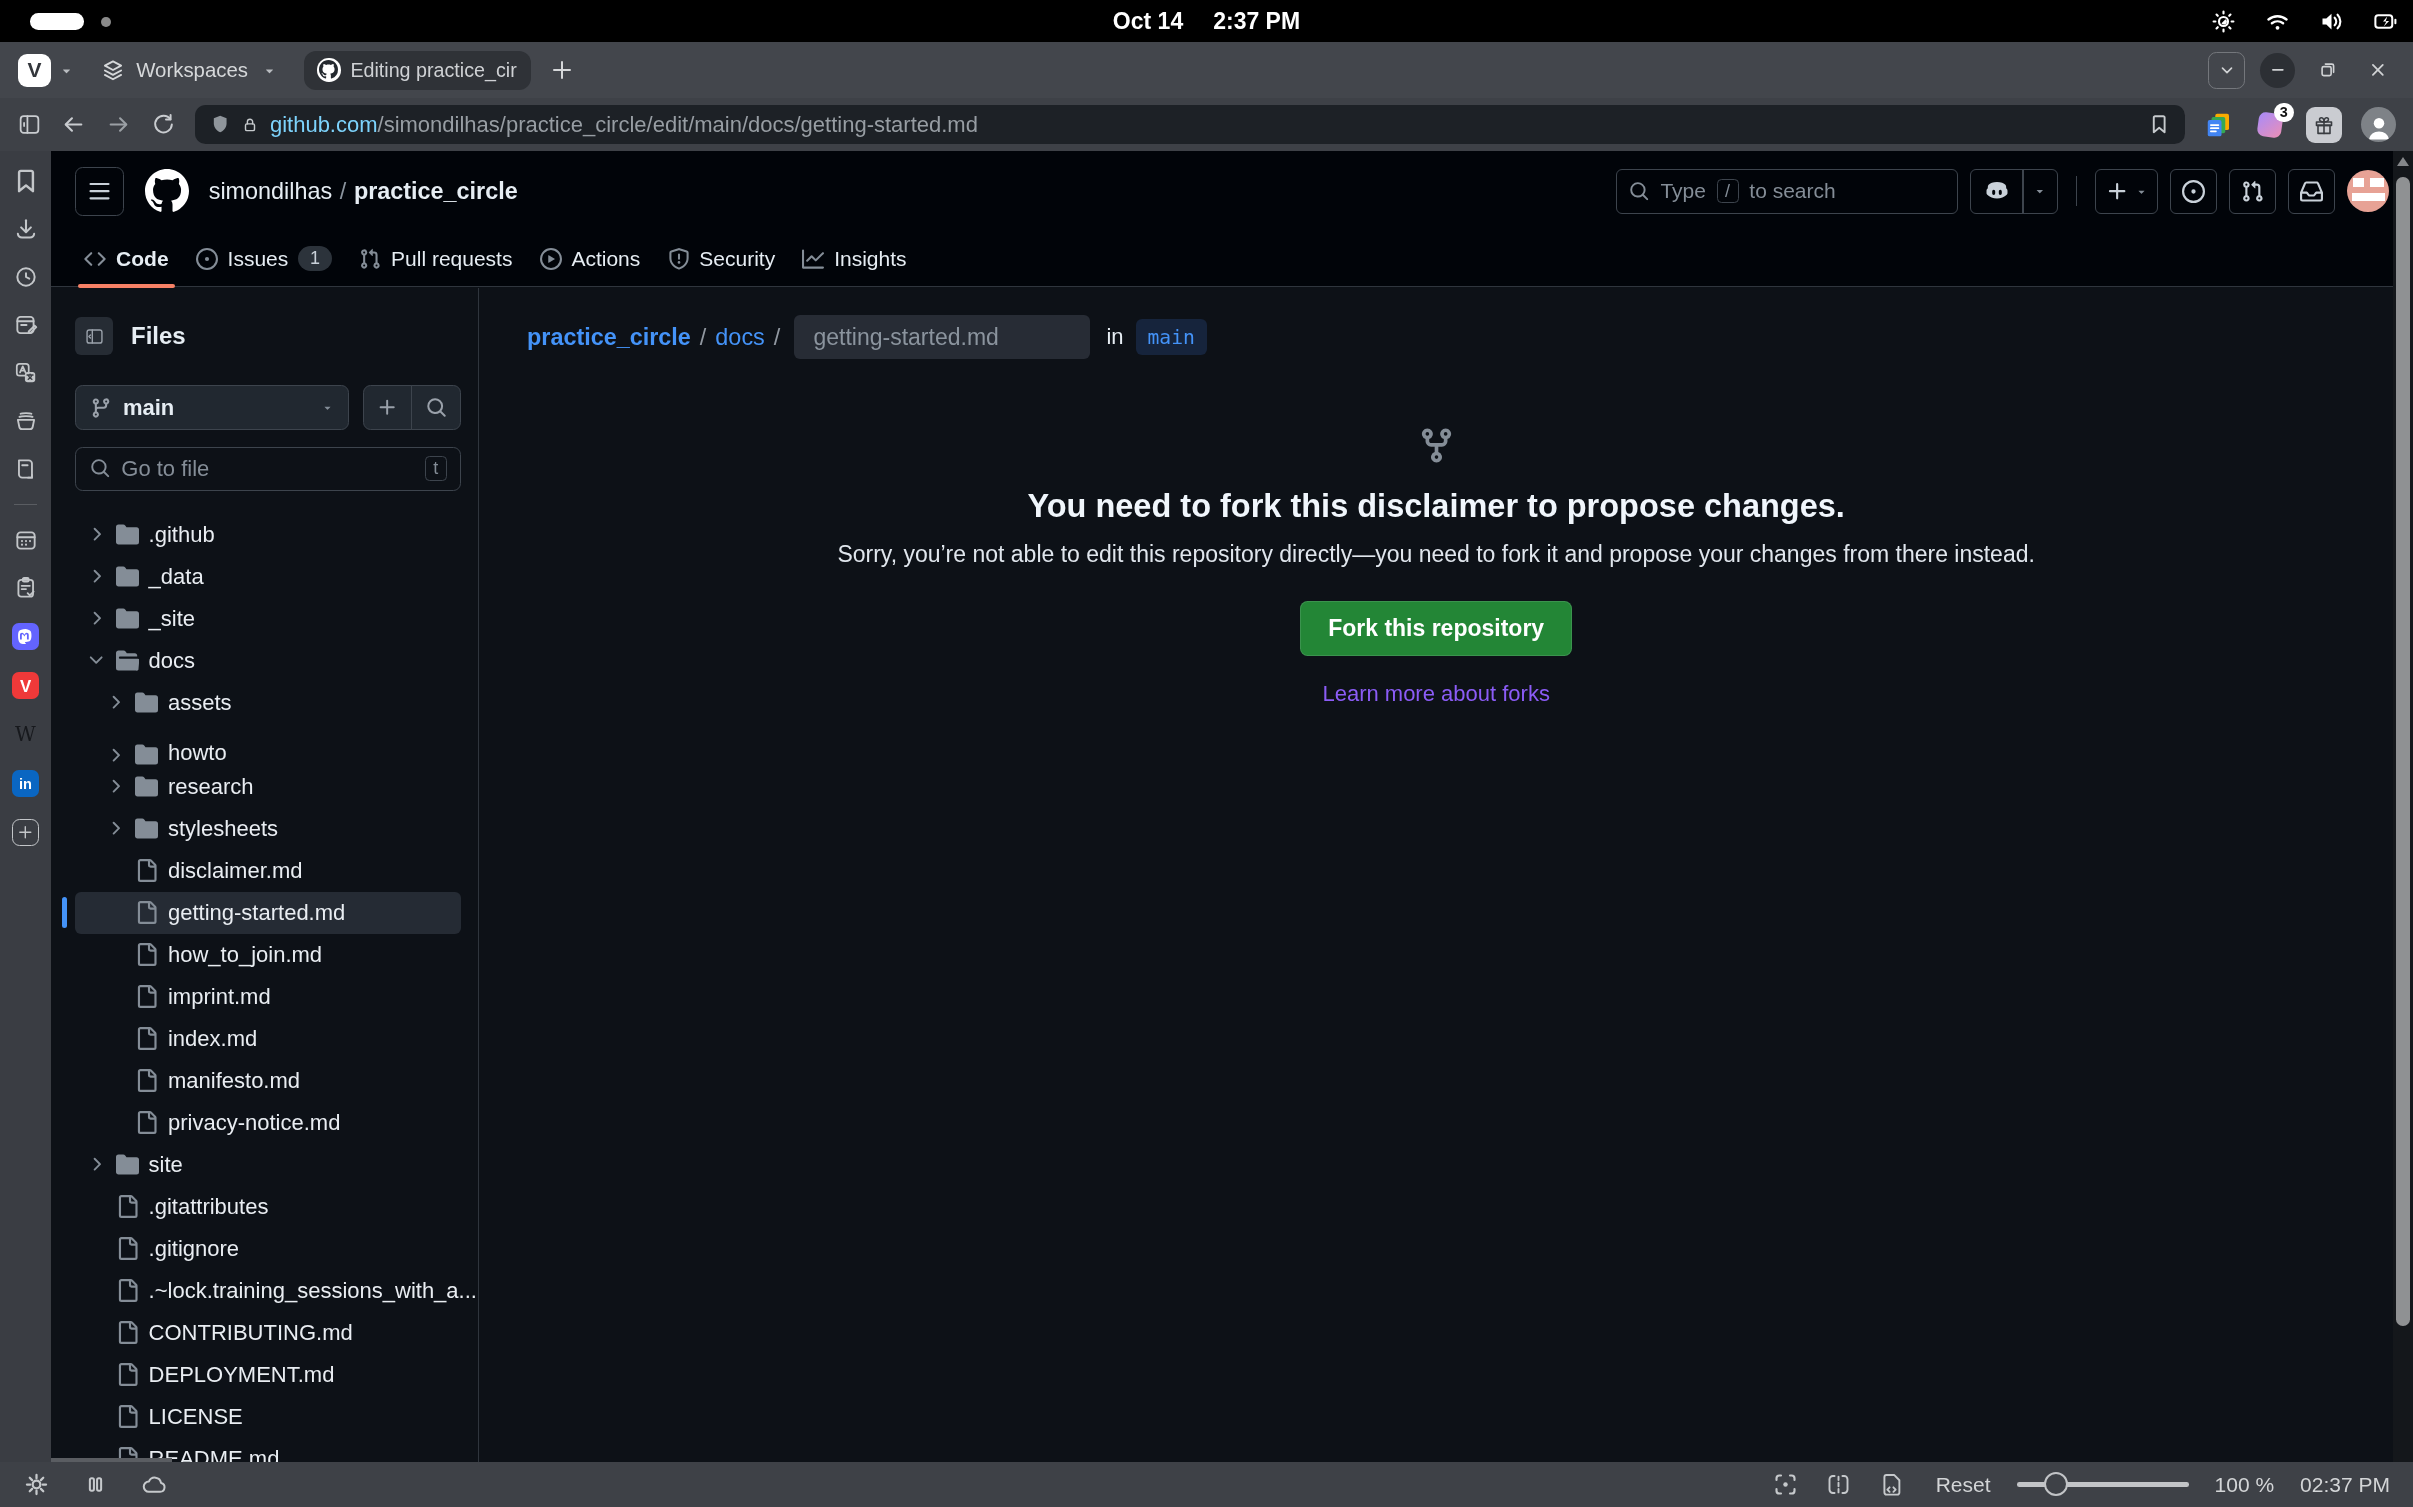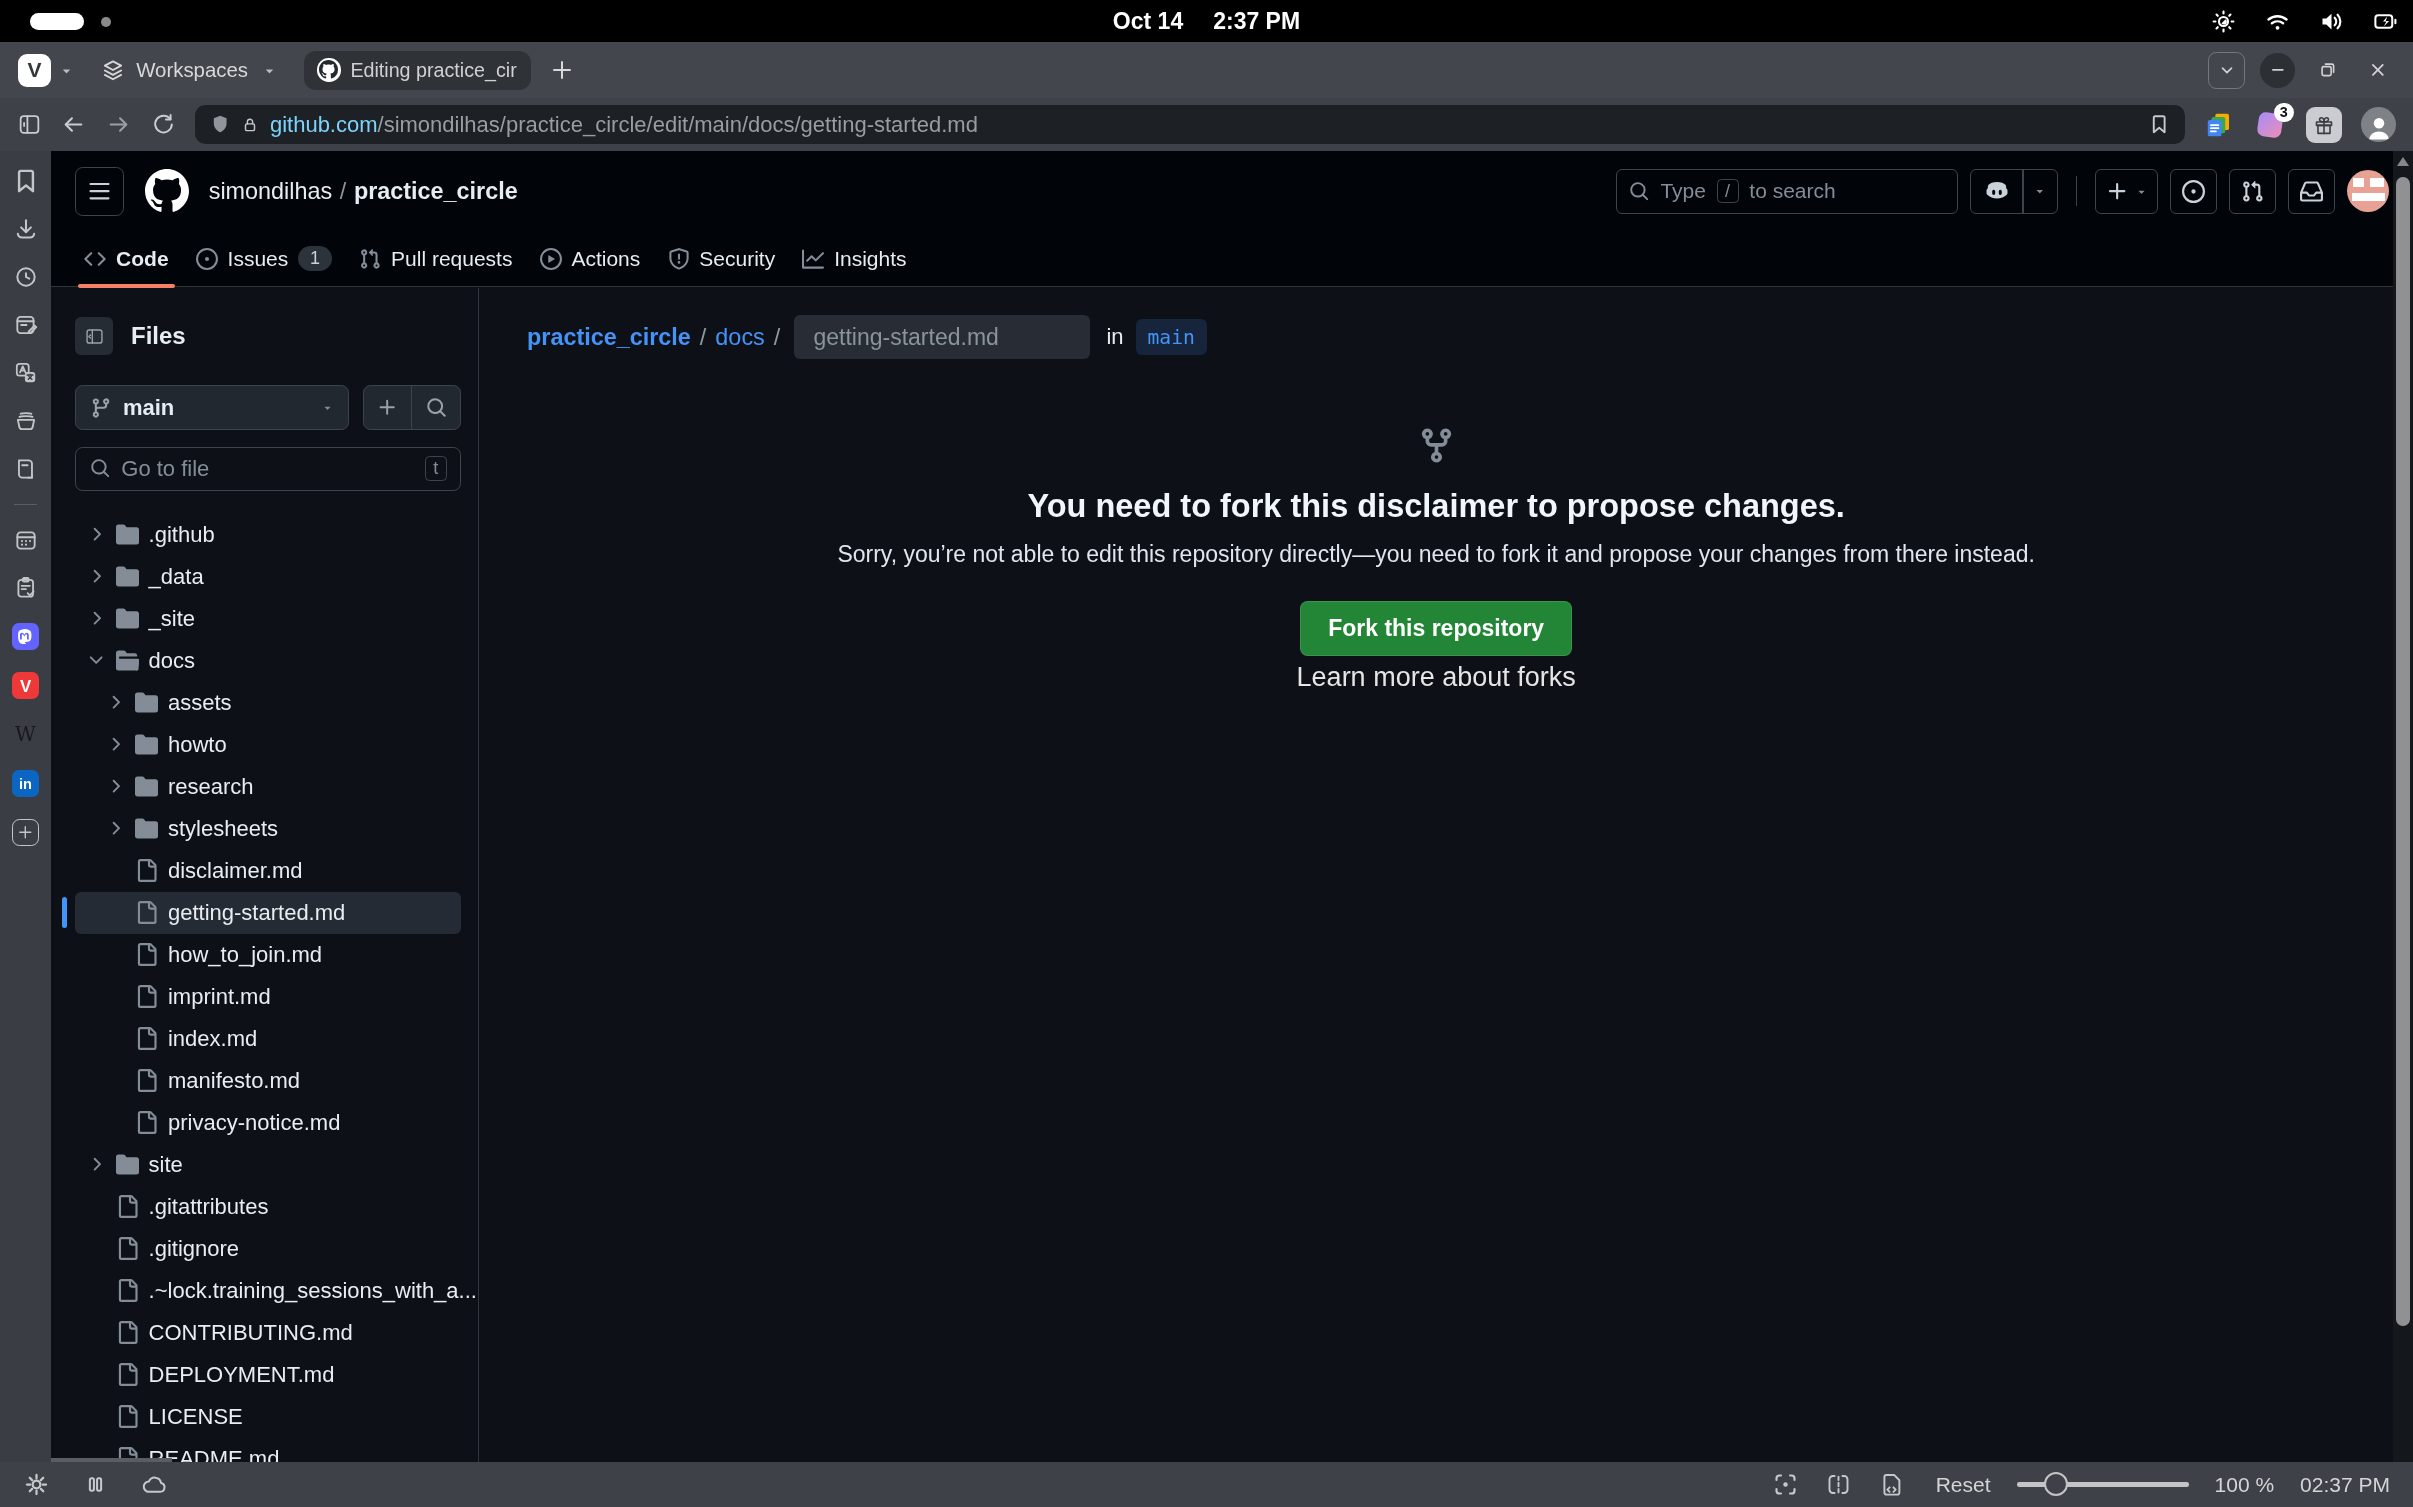--- a/index.html
+++ b/index.html
@@ -165,21 +165,21 @@
              padding:0 19.7px;box-sizing:border-box;color:#8b949e;font-size:23px;margin-left:4.5px;}
   .in-label{color:#e6edf3;font-size:22px;margin-left:16.6px;}
   .branch-badge{margin-left:12px;background:#16243c;color:#4493f8;font-family:"DejaVu Sans Mono",monospace;
                 font-size:19.7px;padding:6.8px 12px;border-radius:6px;}
   .blankslate{margin-top:67px;text-align:center;}
   .bs-fork{width:39px;height:39px;color:#848d97;display:inline-block;}
   .bs-heading{margin-top:19.7px;font-size:32.5px;font-weight:bold;color:#f0f6fc;}
   .bs-sub{margin-top:16.6px;font-size:23px;color:#e0e6ed;}
   .bs-btn{display:inline-flex;margin-top:33px;background:#238636;border:1.1px solid rgba(240,246,252,.12);border-radius:7.6px;
           padding:13px 27px;color:#fff;font-size:23px;font-weight:600;}
-  .bs-link{display:block;margin-top:6px;color:#e5e5e5;font-size:27px;text-decoration:none;}
+  .bs-link{display:block;margin-top:25px;color:#8b5cf6;font-size:22px;text-decoration:none;}
 
   .v-scroll{position:absolute;top:0;right:0;bottom:0;width:19.7px;background:#14171b;}
   .v-arrow{position:absolute;top:6px;left:3.8px;width:0;height:0;border-left:6px solid transparent;
            border-right:6px solid transparent;border-bottom:9px solid #85878a;}
   .v-thumb{position:absolute;top:26px;left:3px;width:13.6px;height:1149px;background:#8f9193;border-radius:6.8px;}
   .h-scroll{position:absolute;left:0;bottom:0;height:3.8px;width:121px;background:#5a5d62;}
 </style>
 </head>
 <body>
 
@@ -738,21 +738,21 @@
                 </svg>
               </span>
     <span class="ficon" data-icon="folder">
                 <svg viewBox="0 0 16 16" fill="currentColor">
                   <path d="M1.75 1A1.75 1.75 0 0 0 0 2.75v10.5C0 14.216.784 15 1.75 15h12.5A1.75 1.75 0 0 0 16 13.25v-8.5A1.75 1.75 0 0 0 14.25 3H7.5a.25.25 0 0 1-.2-.1l-.9-1.2C6.07 1.26 5.55 1 5 1H1.75Z"></path>
                 </svg>
               </span>
     <span class="tw-label">assets</span>
   </div>
 
-  <div class="tree-row" style="padding-left: 30px;">
+  <div class="tree-row" style="padding-left: 30px; align-items: flex-end;">
     <span class="slot" data-icon="chevron-right">
                 <svg viewBox="0 0 16 16" fill="currentColor">
                   <path d="M6.22 3.22a.75.75 0 0 1 1.06 0l4.25 4.25a.75.75 0 0 1 0 1.06l-4.25 4.25a.751.751 0 0 1-1.042-.018.751.751 0 0 1-.018-1.042L9.94 8 6.22 4.28a.75.75 0 0 1 0-1.06Z"></path>
                 </svg>
               </span>
     <span class="ficon" data-icon="folder">
                 <svg viewBox="0 0 16 16" fill="currentColor">
                   <path d="M1.75 1A1.75 1.75 0 0 0 0 2.75v10.5C0 14.216.784 15 1.75 15h12.5A1.75 1.75 0 0 0 16 13.25v-8.5A1.75 1.75 0 0 0 14.25 3H7.5a.25.25 0 0 1-.2-.1l-.9-1.2C6.07 1.26 5.55 1 5 1H1.75Z"></path>
                 </svg>
               </span>

